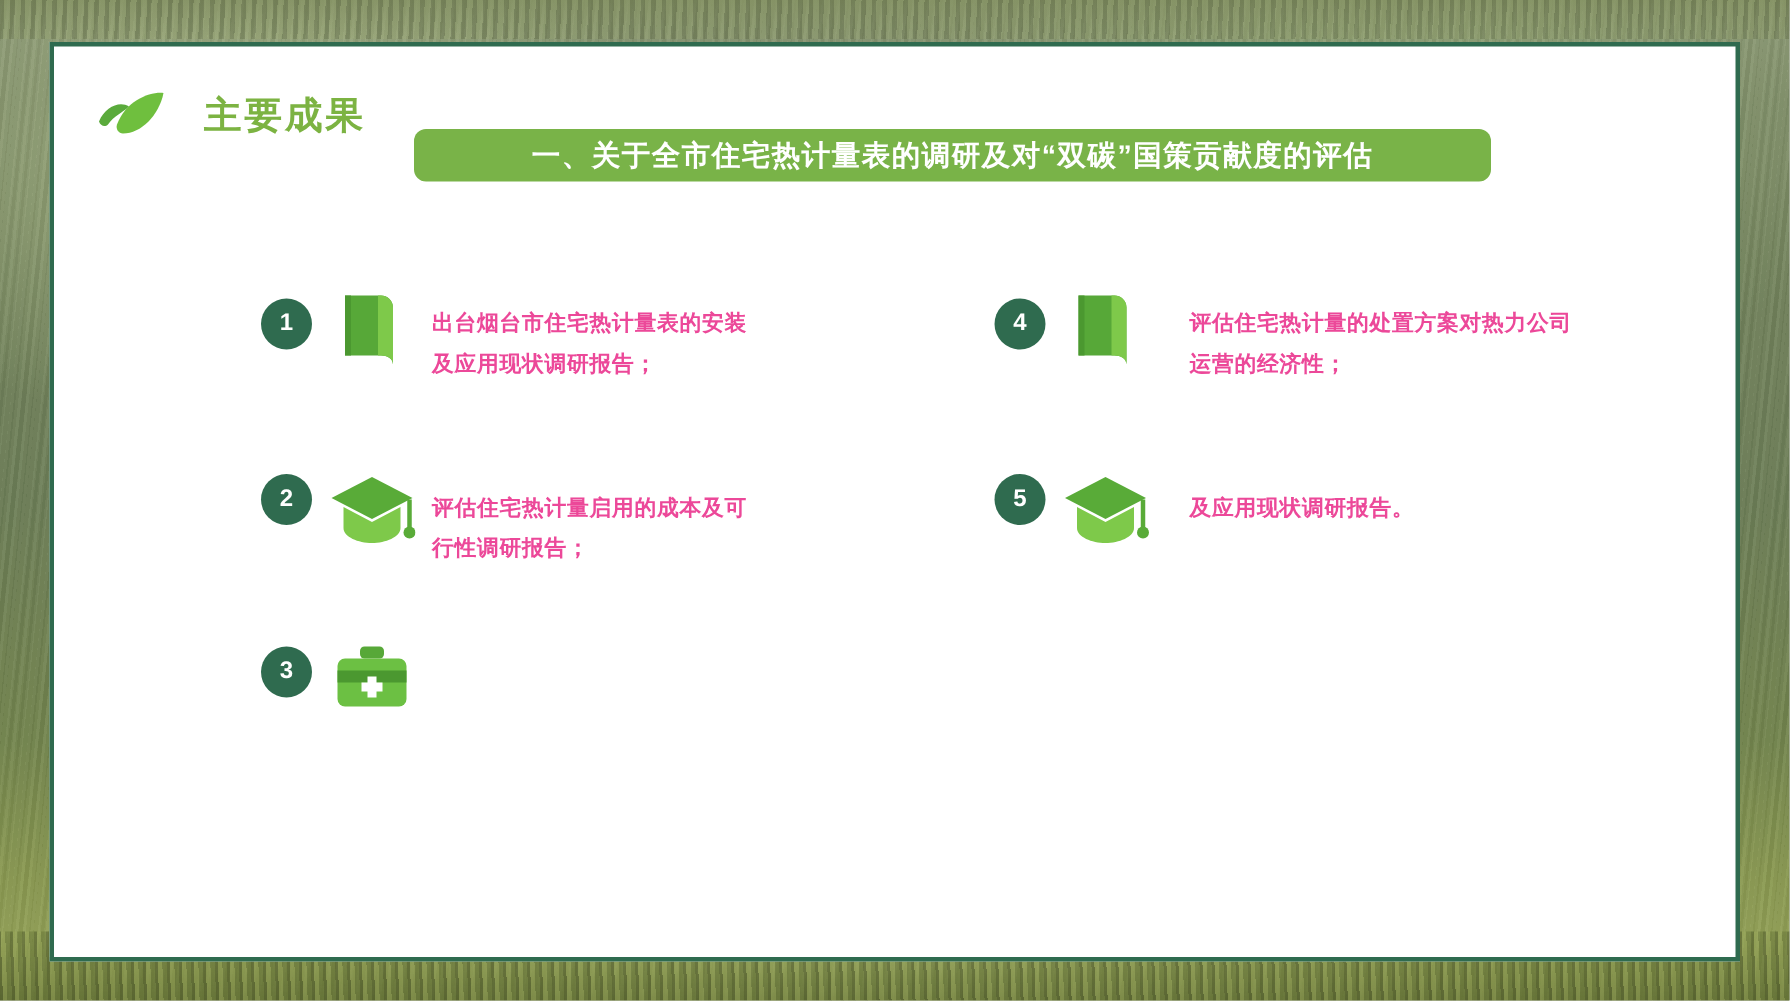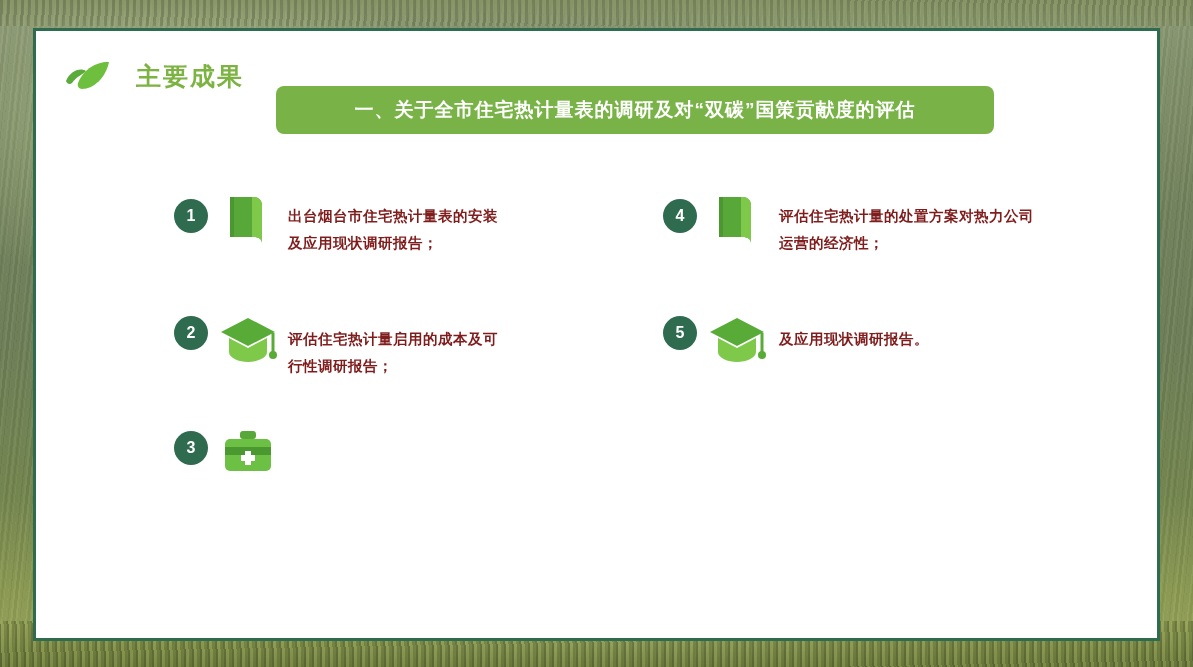--- a/index.html
+++ b/index.html
@@ -99,21 +99,21 @@
     letter-spacing: 2px;
     white-space: nowrap;
     margin-left: 12px;
   }
 
   .title-banner {
     position: absolute;
     left: 240px;
     top: 55px;
     width: 718px;
-    height: 48px;
+    height: 35px;
     background: #79b348;
     border-radius: 8px;
     display: flex;
     align-items: center;
     justify-content: center;
   }
   .title-banner-text {
     color: #ffffff;
     font-size: 19px;
     font-weight: bold;
@@ -154,35 +154,35 @@
     flex: none;
     margin-left: 10px;
     display: flex;
     align-items: flex-start;
     justify-content: center;
   }
   .item-text {
     margin-left: 10px;
     font-size: 14.5px;
     font-weight: bold;
-    color: #7f1d1d;
+    color: #ec4899;
     line-height: 1.85;
     letter-spacing: 0.5px;
     white-space: pre-line;
     padding-top: 8px;
   }
 
   
   .item-1 { left: 138px; top: 24px; }
   .item-2 { left: 138px; top: 141px; }
   .item-3 { left: 138px; top: 256px; }
   .item-4 { left: 627px; top: 24px; }
   .item-5 { left: 627px; top: 141px; }
 
-  .item-4 .item-text, .item-5 .item-text { margin-left: 12px; }
+  .item-4 .item-text, .item-5 .item-text { margin-left: 26px; }
   .item-2 .item-text, .item-5 .item-text { padding-top: 14px; }
   .item-3 .item-text { padding-top: 10px; }
 </style>
 </head>
 <body>
 
 <div class="slide">
   <div class="bg-photo"></div>
   <div class="bg-grass-top"></div>
   <div class="bg-grass-bottom"></div>

